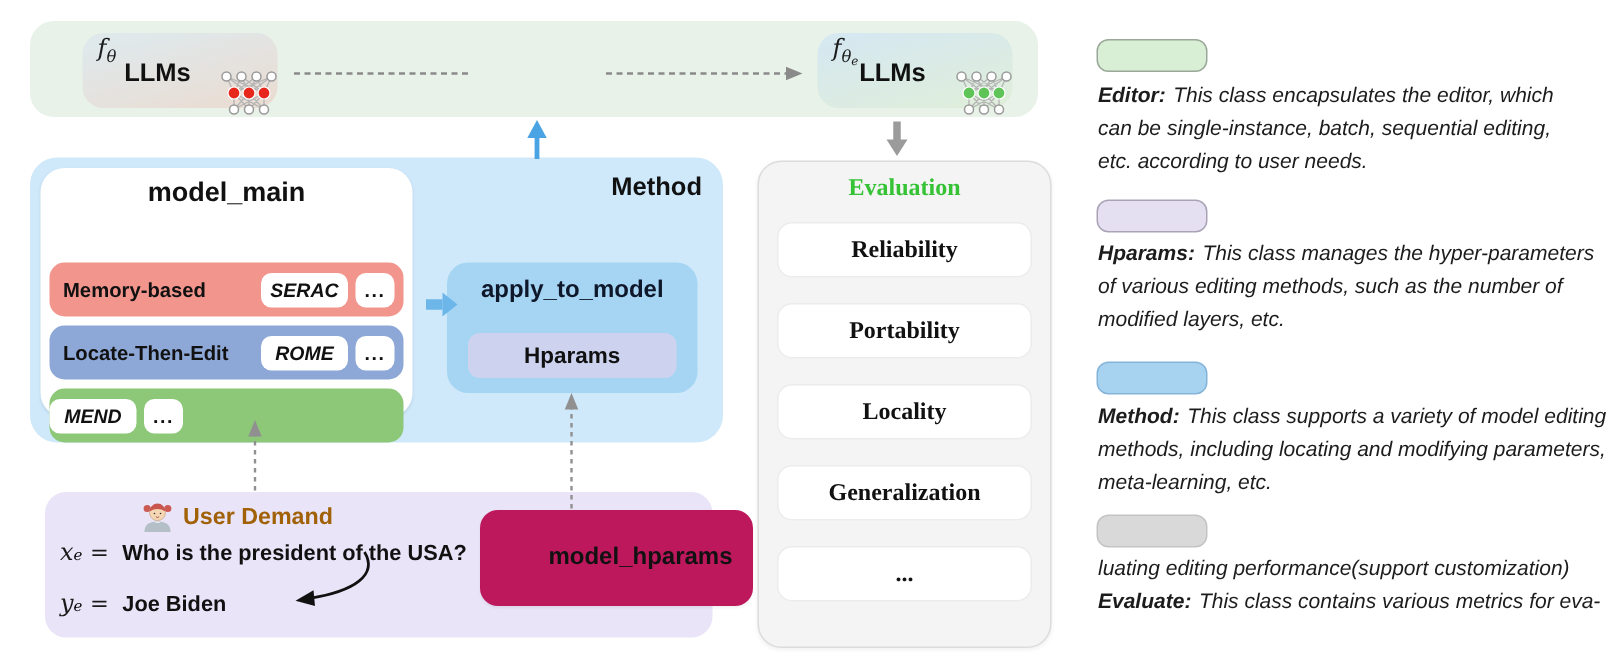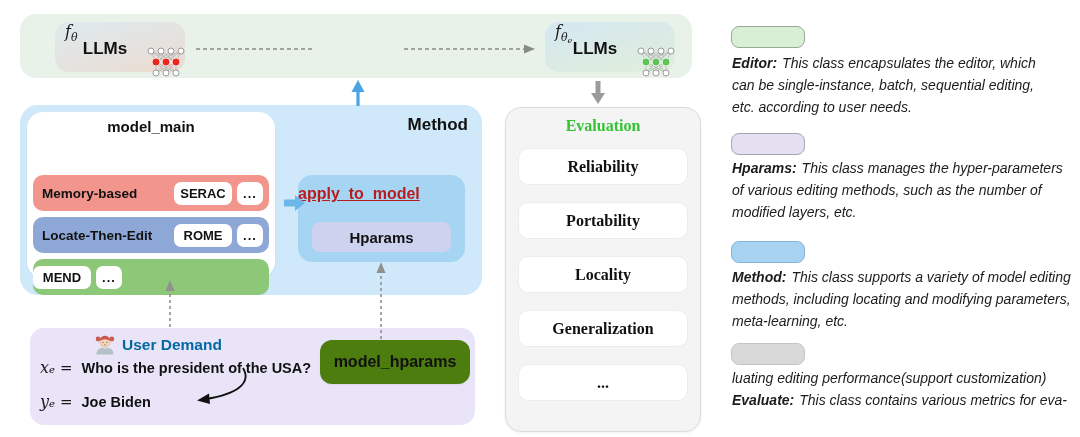--- a/index.html
+++ b/index.html
@@ -18,41 +18,41 @@
   .fsub{font-size:11px;vertical-align:-4px;}
   .fsubsub{font-size:8px;vertical-align:-6px;}
   .llms-label{position:absolute;left:4px;right:34px;top:17px;text-align:center;font-weight:bold;font-size:17px;color:#111;}
   .neticon{position:absolute;right:-4px;bottom:-9px;}
   .editor-label{left:298px;top:20px;width:100px;text-align:center;font-weight:bold;font-size:19px;color:#111;letter-spacing:0.5px;}
 
   
   .methodbox{left:20px;top:105px;width:462px;height:190px;border-radius:18px;background:#cfe9fb;}
   .method-title{position:absolute;right:14px;top:10px;font-weight:bold;font-size:17px;color:#111;}
   .modelmain{position:absolute;left:7px;top:7px;width:248px;height:166px;background:#fff;border-radius:16px;box-shadow:0 1px 2px rgba(0,0,0,0.08);}
-  .modelmain-title{position:absolute;left:0;right:0;top:6px;text-align:center;font-weight:bold;font-size:15px;color:#111;}
+  .modelmain-title{position:absolute;left:0;right:0;top:6px;text-align:center;font-weight:bold;font-size:18px;color:#111;}
   .mrow{position:absolute;left:6px;width:236px;height:36px;border-radius:10px;display:flex;align-items:center;gap:5px;padding:0;box-sizing:border-box;margin-top:32px;}
   .mrow-0{top:31px;} .mrow-1{top:73px;} .mrow-2{top:115px;}
   .mrow .cat{flex:1;font-weight:bold;font-size:13.5px;color:#111;padding-left:9px;white-space:nowrap;}
   .pill{background:#fff;border-radius:7px;font-weight:bold;font-size:13px;color:#111;text-align:center;padding:4px 0;}
-  .pill-method{width:58px;}
+  .pill-method{width:58px;font-style:italic;}
   .pill-dots{width:26px;margin-right:6px;letter-spacing:1px;}
   .applybox{position:absolute;left:278px;top:70px;width:167px;height:87px;border-radius:14px;background:#a6d5f3;}
-  .apply-title{position:absolute;left:0;right:0;top:10px;font-weight:bold;font-size:16px;color:#b91c1c;text-decoration:underline;}
+  .apply-title{position:absolute;left:0;right:0;top:10px;text-align:center;font-weight:bold;font-size:16px;color:#0f172a;}
   .hparamsbox{position:absolute;left:14px;top:47px;width:139px;height:30px;border-radius:8px;background:#cdd3ef;display:flex;align-items:center;justify-content:center;font-weight:bold;font-size:15px;color:#111;}
 
   
   .userbox{left:30px;top:328px;width:445px;height:97px;border-radius:14px;background:#e9e4f8;}
-  .ud-heading{position:absolute;left:64px;top:6px;display:flex;align-items:center;gap:6px;font-weight:bold;font-size:15.5px;color:#0369a1;}
+  .ud-heading{position:absolute;left:64px;top:6px;display:flex;align-items:center;gap:6px;font-weight:bold;font-size:15.5px;color:#a16207;}
   .mathline{position:absolute;left:10px;display:flex;align-items:baseline;white-space:nowrap;}
   .mathline-x{top:30px;} .mathline-y{top:64px;}
   .mvar{font-family:"DejaVu Serif",serif;font-style:italic;font-size:16px;color:#1a1a1a;}
   .msub{font-family:"DejaVu Serif",serif;font-style:italic;font-size:10px;vertical-align:-4px;}
   .meq{font-family:"DejaVu Serif",serif;font-size:15px;margin:0 9px 0 5px;color:#1a1a1a;}
   .mtext{font-weight:bold;font-size:14.5px;color:#111;}
-  .modelhparams{position:absolute;left:290px;top:12px;width:150px;height:44px;background:#4d7c0f;border-radius:12px;display:flex;align-items:center;justify-content:center;font-weight:bold;font-size:16px;color:#111;box-shadow:0 1px 2px rgba(0,0,0,0.06);}
+  .modelhparams{position:absolute;left:290px;top:12px;width:150px;height:64px;background:#be185d;border-radius:12px;display:flex;align-items:center;justify-content:center;font-weight:bold;font-size:16px;color:#111;box-shadow:0 1px 2px rgba(0,0,0,0.06);padding-left:32px;}
 
   
   .evalbox{left:505px;top:107px;width:196px;height:325px;border-radius:16px;background:#f4f4f4;border:1.5px solid #dcdcdc;box-sizing:border-box;box-shadow:0 1px 3px rgba(0,0,0,0.06);font-family:Liberation Serif, serif;}
   .eval-title{position:absolute;left:0;right:0;top:9px;text-align:center;font-weight:bold;font-size:16px;}
   .erow{position:absolute;left:12px;width:170px;height:37px;background:#fff;border-radius:10px;display:flex;align-items:center;justify-content:center;font-weight:bold;font-size:16px;color:#111;border:1px solid #ececec;box-sizing:border-box;}
   .erow-0{top:40px;} .erow-1{top:94px;} .erow-2{top:148px;} .erow-3{top:202px;} .erow-4{top:256px;}
 
   
   .swatch{position:absolute;left:731px;width:74px;height:22px;border-radius:8px;box-sizing:border-box;}
   .swatch-editor{top:26px;border:1px solid #9aa89a;}

